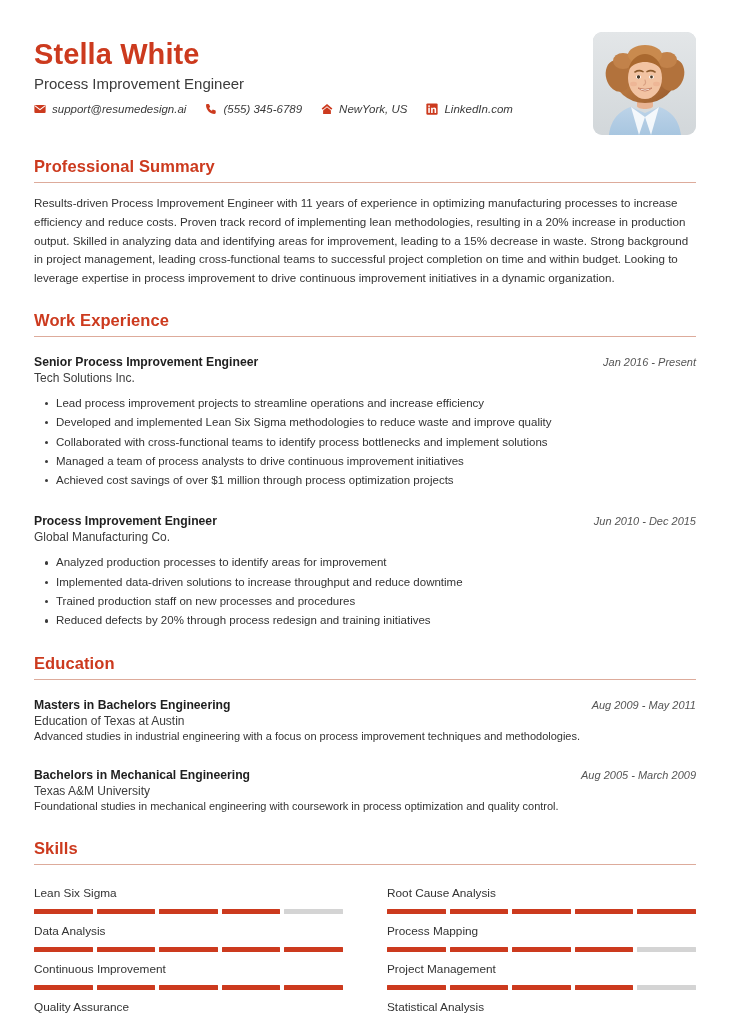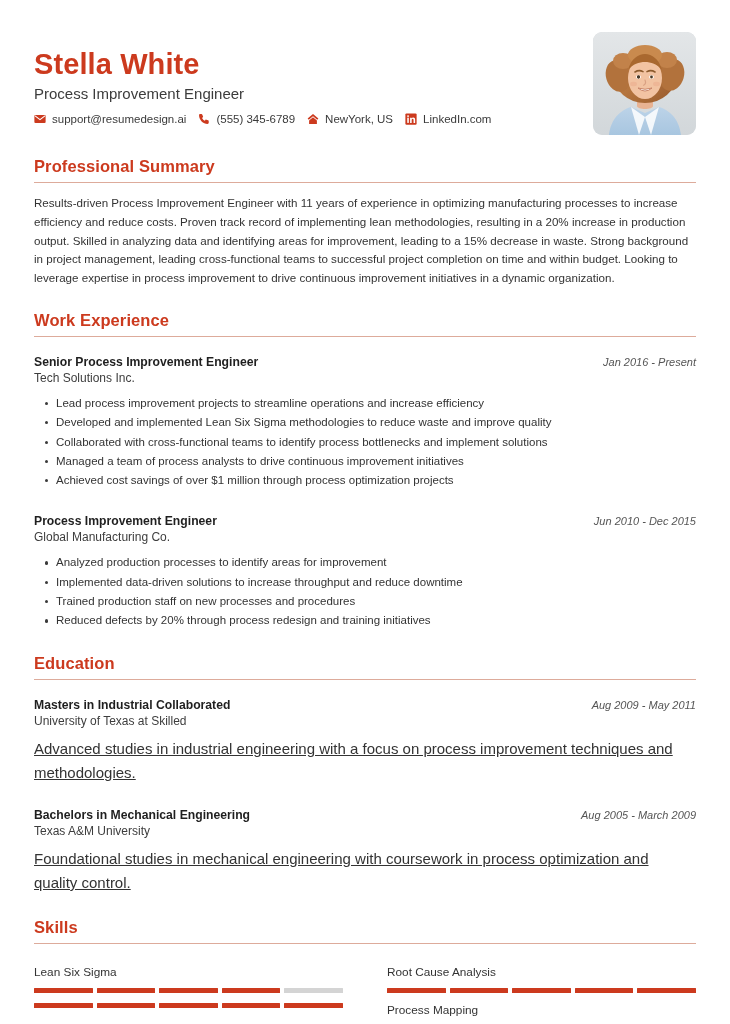--- a/index.html
+++ b/index.html
@@ -21,21 +21,21 @@
     width: 730px;
     height: 1024px;
     padding: 30px 34px 0 34px;
     position: relative;
   }
 
   
   .header {
     display: flex;
     justify-content: space-between;
-    align-items: center;
+    align-items: flex-start;
     margin-bottom: 22px;
   }
 
   .header-left { padding-top: 8px; }
 
   .full-name {
     font-size: 29px;
     font-weight: bold;
     color: #cc3a1e;
     letter-spacing: 0.1px;
@@ -46,22 +46,23 @@
     font-size: 15px;
     color: #3c3c3c;
     margin-top: 5px;
     font-weight: normal;
   }
 
   .contact-row {
     display: flex;
     align-items: center;
     margin-top: 11px;
-    gap: 12px;
+    gap: 19px;
     flex-wrap: wrap;
+    font-style: italic;
   }
 
   .contact-item {
     display: flex;
     align-items: center;
     gap: 6px;
     font-size: 11.5px;
     color: #3a3a3a;
     white-space: nowrap;
   }
@@ -164,25 +165,23 @@
     position: absolute;
     left: 11px;
     top: 8px;
     width: 3.2px;
     height: 3.2px;
     border-radius: 50%;
     background: #3a3a3a;
   }
 
   .entry-desc {
-    font-size: 15px;
+    font-size: 11px;
     line-height: 1.6;
     color: #333333;
-    margin-top: 9px;
-    text-decoration: underline;
   }
 
   .work-entry-gap { margin-top: 17px; }
   .edu-entry-gap  { margin-top: 16px; }
 
   .section-gap-lg { margin-top: 23px; }
 
   
   .skills-grid {
     display: grid;
@@ -371,24 +370,24 @@
       </ul>
     </div>
   </div>
 
   <div class="section section-gap-lg">
     <div class="section-title">Education</div>
     <div class="section-rule"></div>
 
     <div class="entry">
       <div class="entry-head">
-        <span class="entry-title">Masters in Industrial Collaborated</span>
+        <span class="entry-title">Masters in Bachelors Engineering</span>
         <span class="entry-date">Aug 2009 - May 2011</span>
       </div>
-      <div class="entry-org">University of Texas at Skilled</div>
+      <div class="entry-org">Education of Texas at Austin</div>
       <div class="entry-desc">Advanced studies in industrial engineering with a focus on process improvement techniques and methodologies.</div>
     </div>
 
     <div class="entry edu-entry-gap">
       <div class="entry-head">
         <span class="entry-title">Bachelors in Mechanical Engineering</span>
         <span class="entry-date">Aug 2005 - March 2009</span>
       </div>
       <div class="entry-org">Texas A&amp;M University</div>
       <div class="entry-desc">Foundational studies in mechanical engineering with coursework in process optimization and quality control.</div>
@@ -413,20 +412,21 @@
           <div class="skill-name">Root Cause Analysis</div>
           <div class="skill-bar">
             <span class="skill-seg filled"></span>
             <span class="skill-seg filled"></span>
             <span class="skill-seg filled"></span>
             <span class="skill-seg filled"></span>
             <span class="skill-seg filled"></span>
           </div>
         </div>
         <div class="skill">
+          <div class="skill-name">Data Analysis</div>
           <div class="skill-bar">
             <span class="skill-seg filled"></span>
             <span class="skill-seg filled"></span>
             <span class="skill-seg filled"></span>
             <span class="skill-seg filled"></span>
             <span class="skill-seg filled"></span>
           </div>
         </div>
         <div class="skill">
           <div class="skill-name">Process Mapping</div>

